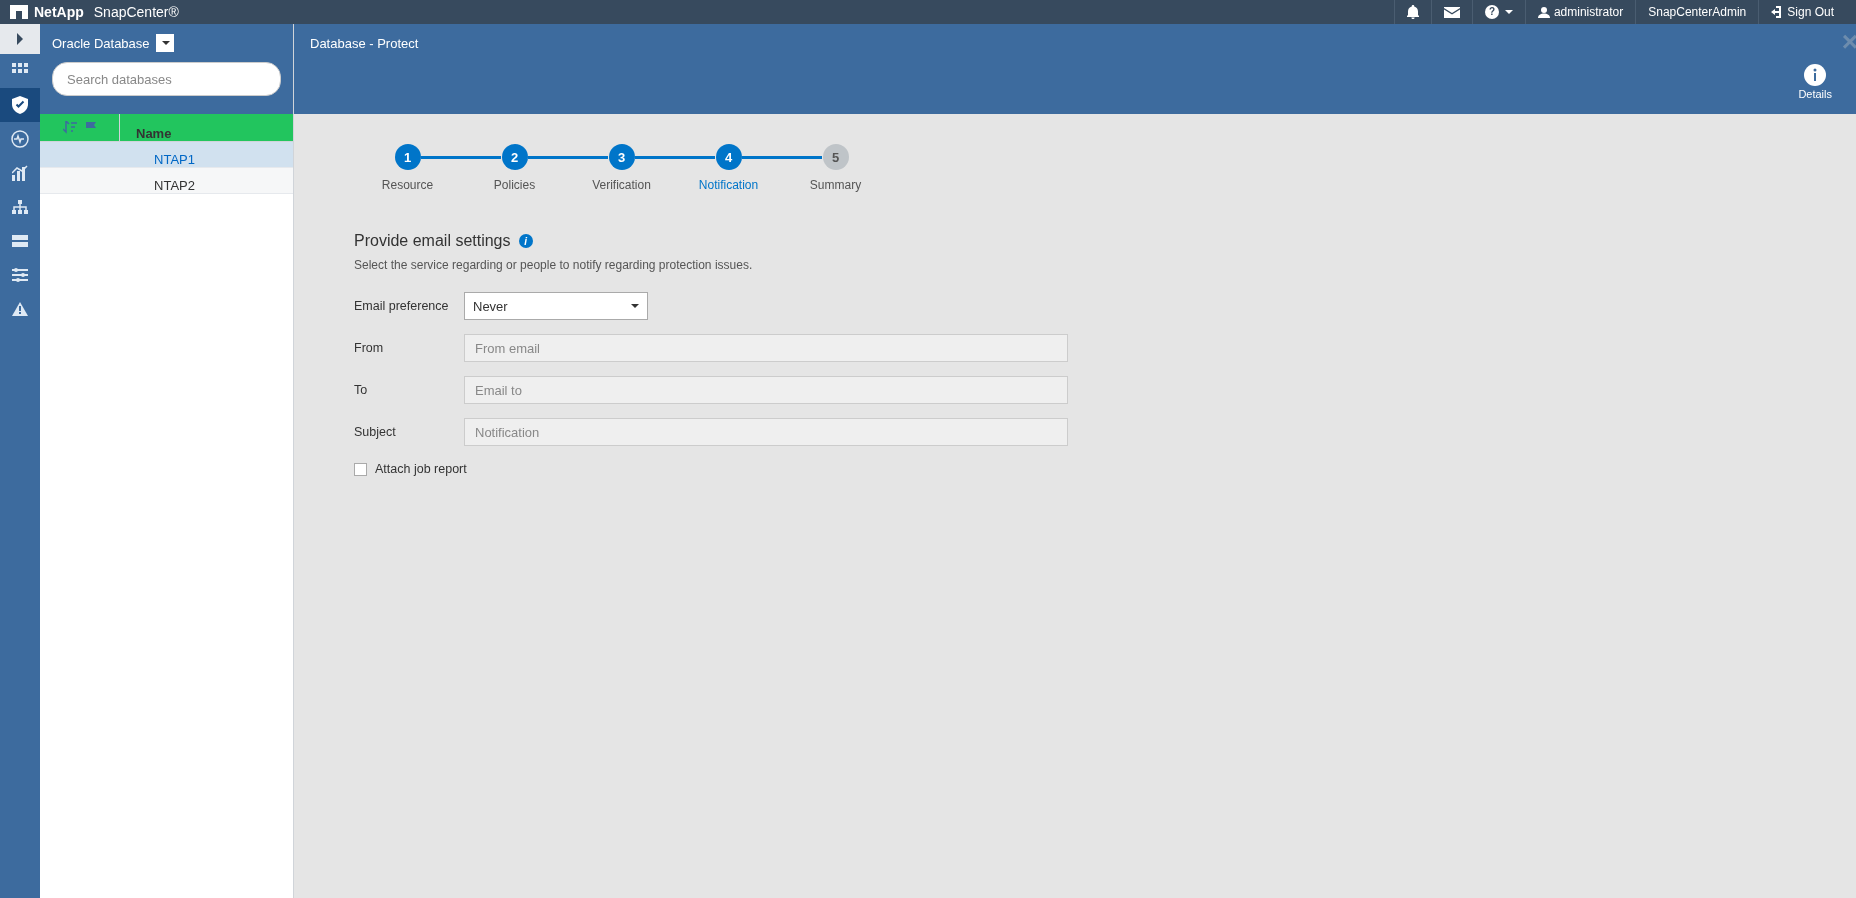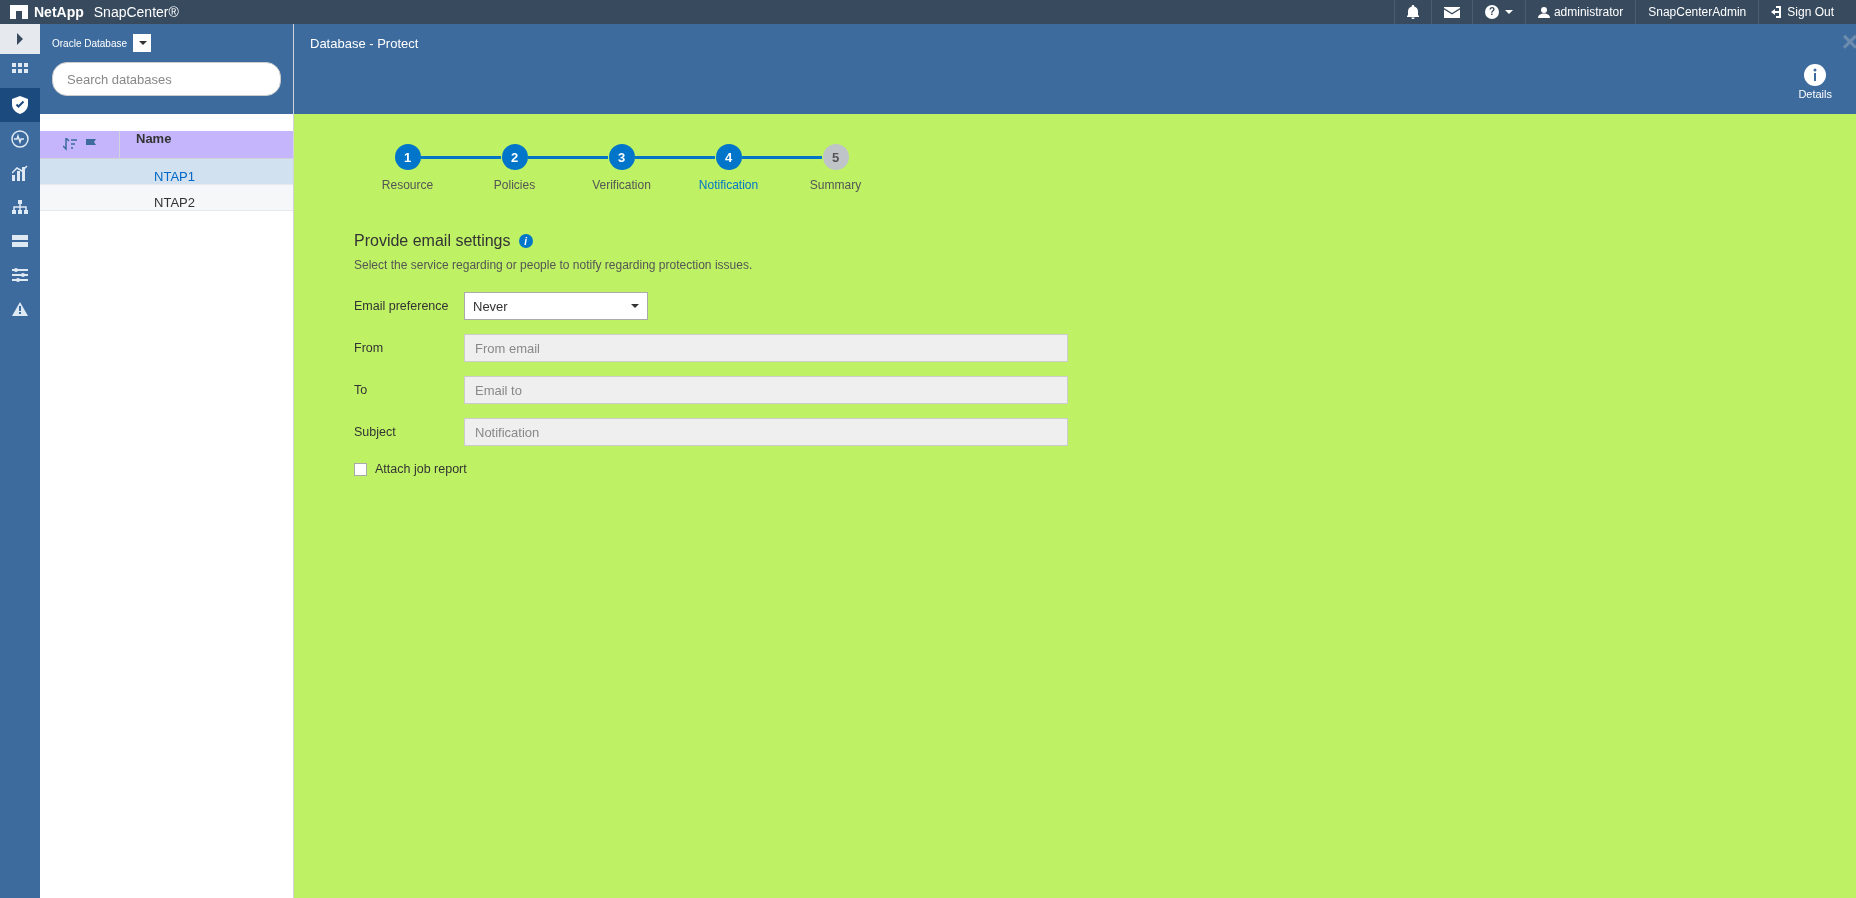--- a/index.html
+++ b/index.html
@@ -21,40 +21,40 @@
   .nav-rail { width: 40px; background: #3d6b9e; display: flex; flex-direction: column; }
   .nav-toggle { height: 30px; background: #e6e9ed; display:flex; align-items:center; justify-content:center; cursor:pointer;}
   .nav-toggle svg { fill:#374a5e; }
   .nav-icon { height: 34px; display: flex; align-items: center; justify-content: center; cursor: pointer; }
   .nav-icon svg { fill: #dfe9f4; }
   .nav-icon.active { background:#1a4a7e; }
   .nav-icon.active svg { fill:#fff; }
 
   .mid-col { width: 254px; display:flex; flex-direction:column; background:#fff; border-right:1px solid #d0d4d9; }
   .resource-header { height: 90px; background: #3d6b9e; padding: 10px 12px 12px 12px; display:flex; flex-direction:column; gap:10px; }
-  .resource-selector { display:flex; align-items:center; gap:6px; color:#fff; font-size:10px; }
+  .resource-selector { display:flex; align-items:center; gap:6px; color:#fff; font-size:13px; }
   .resource-dropdown-btn { width:18px; height:18px; background:#fff; display:flex; align-items:center; justify-content:center; cursor:pointer;}
   .resource-dropdown-btn .caret { border-top-color:#333; }
   .search-box { height:34px; border-radius:15px; background:#fff; border:1px solid #ccc; padding:0 14px; display:flex; align-items:center;}
   .search-box input { border:none; outline:none; width:100%; font-size:13px; background:transparent; color:#333;}
   .search-box input::placeholder { color:#888; }
 
-  .table-header { height:28px; display:flex; align-items:flex-start; border-bottom:1px solid #d0d4d9; background:#c4b5fd;margin-top:17px;}
+  .table-header { height:28px; display:flex; align-items:flex-end; border-bottom:1px solid #d0d4d9; background:#22c55e;}
   .th-icons { width:80px; display:flex; align-items:center; justify-content:center; gap:8px; color:#3d6b9e; border-right:1px solid #d0d4d9; height:100%; }
   .th-name { padding-left:16px; font-weight:600; color:#333; }
   .tb-row { height:26px; display:flex; align-items:center; border-bottom:1px solid #e6e9ed; cursor:pointer;flex-direction:column; }
   .tb-row .left-spacer { width:80px; border-right:1px solid transparent; height:100%; }
   .tb-row .cell-name { padding-left:16px; font-size:13px; }
   .tb-row.selected { background:#d1e1ef; }
   .tb-row.selected .cell-name { color:#0067c5; }
   .tb-row.alt { background:#f6f7f8; }
 
   .status-bar { margin-top:auto; height:28px; border-top:1px solid #d0d4d9; display:flex; align-items:center; padding:0 10px; color:#555; font-size:12px;}
 
-  .main-col { flex:1; display:flex; flex-direction:column; background:#bef264; position:relative; }
+  .main-col { flex:1; display:flex; flex-direction:column; background:#e5e5e5; position:relative; }
   .main-header { height:90px; background:#3d6b9e; position:relative; }
   .breadcrumb-title { color:#fff; font-size:13px; padding:12px 0 0 16px; }
   .close-panel { position:absolute; right:-2px; top:2px; font-size:28px; font-weight:700; color:#6d8cad; cursor:pointer; }
   .details-pin { position:absolute; right:24px; top:40px; text-align:center; color:#fff; cursor:pointer; font-size:11px; }
   .details-pin svg { display:block; margin:0 auto 2px auto; fill:#fff; }
 
   .wizard-area { padding: 30px 60px 0 60px; }
   .step { text-align:center; position:relative; width:107px; }
   .step-circle { width:26px; height:26px; border-radius:50%; display:flex; align-items:center; justify-content:center; margin:0 auto; font-weight:600; font-size:13px; }
   .step.done .step-circle, .step.current .step-circle { background:#0075c9; color:#fff; }

